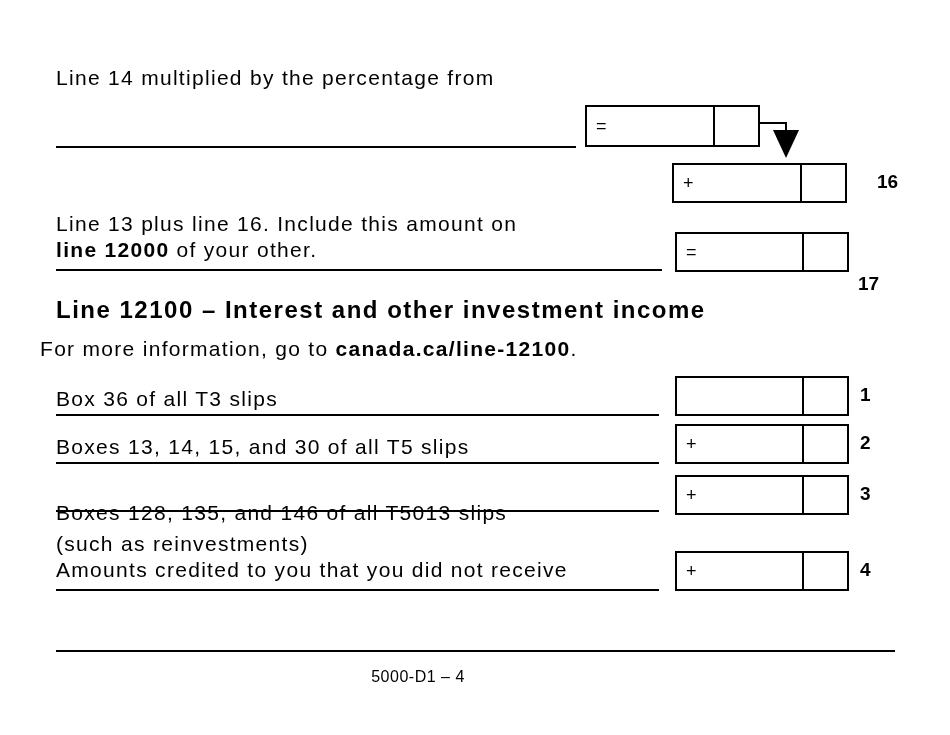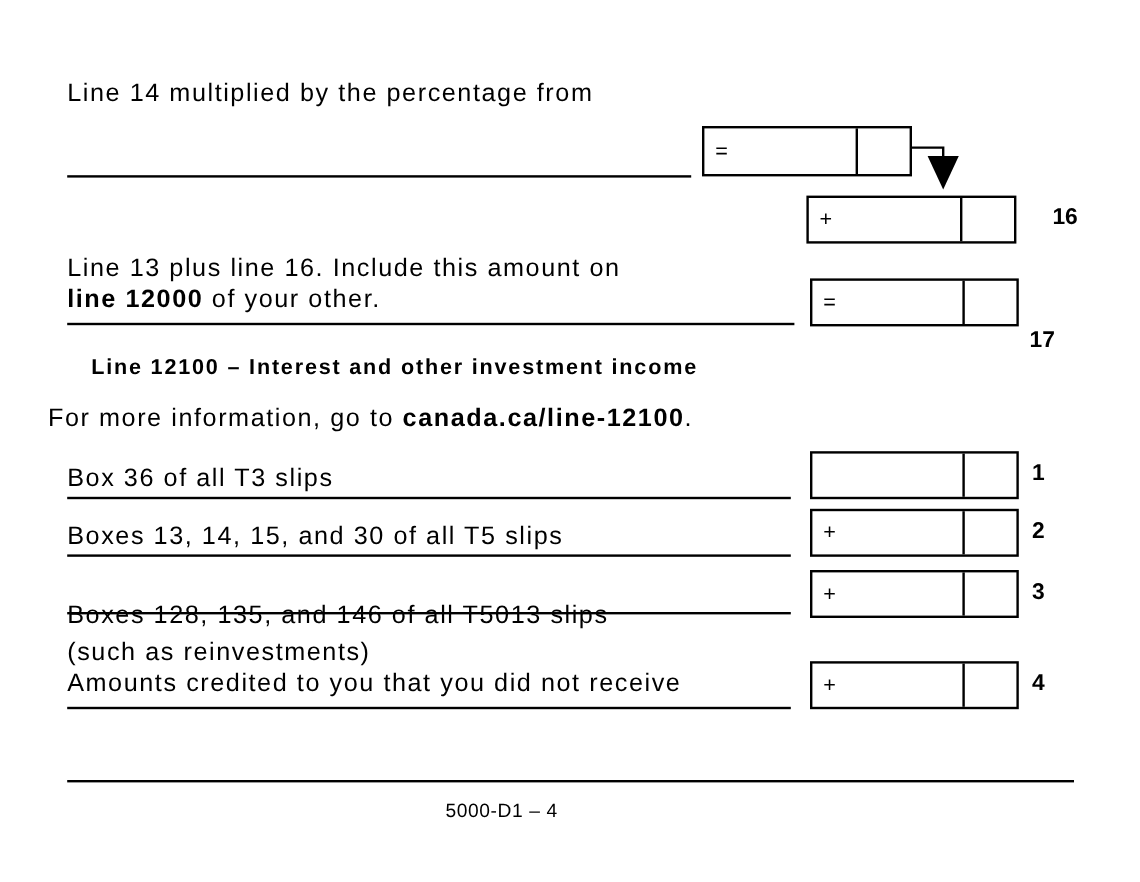--- a/index.html
+++ b/index.html
@@ -6,21 +6,21 @@
   body { width: 950px; height: 735px; position: relative; overflow: hidden;
          font-family: "Liberation Sans", sans-serif; color: #000; }
   .abs { position: absolute; }
   .txt { font-size: 21px; letter-spacing: 1.3px; line-height: 26px; white-space: nowrap; }
   .rule { position: absolute; height: 2px; background: #000; }
   .box { position: absolute; border: 2px solid #000; box-sizing: border-box; background: #fff; }
   .box .cents { position: absolute; top: 0; bottom: 0; right: 0; width: 43px; border-left: 2px solid #000; }
   .box .op { position: absolute; left: 9px; top: 50%; transform: translateY(-50%); font-size: 18px; }
   .lnum { position: absolute; font-weight: bold; font-size: 19px; }
   b { font-weight: bold; }
-  .heading { font-weight: bold; font-size: 18px; letter-spacing: 1.5px; margin-left: 20px; }
+  .heading { font-weight: bold; font-size: 24px; letter-spacing: 1.5px; }
 </style>
 </head>
 <body>
 
 <div class="abs txt" style="left:56px; top:65px;">
   <div>Line 14 multiplied by the percentage from</div>
 </div>
 <div class="rule" style="left:56px; top:146px; width:520px;"></div>
 
 <div class="box" style="left:585px; top:105px; width:175px; height:42px;">

